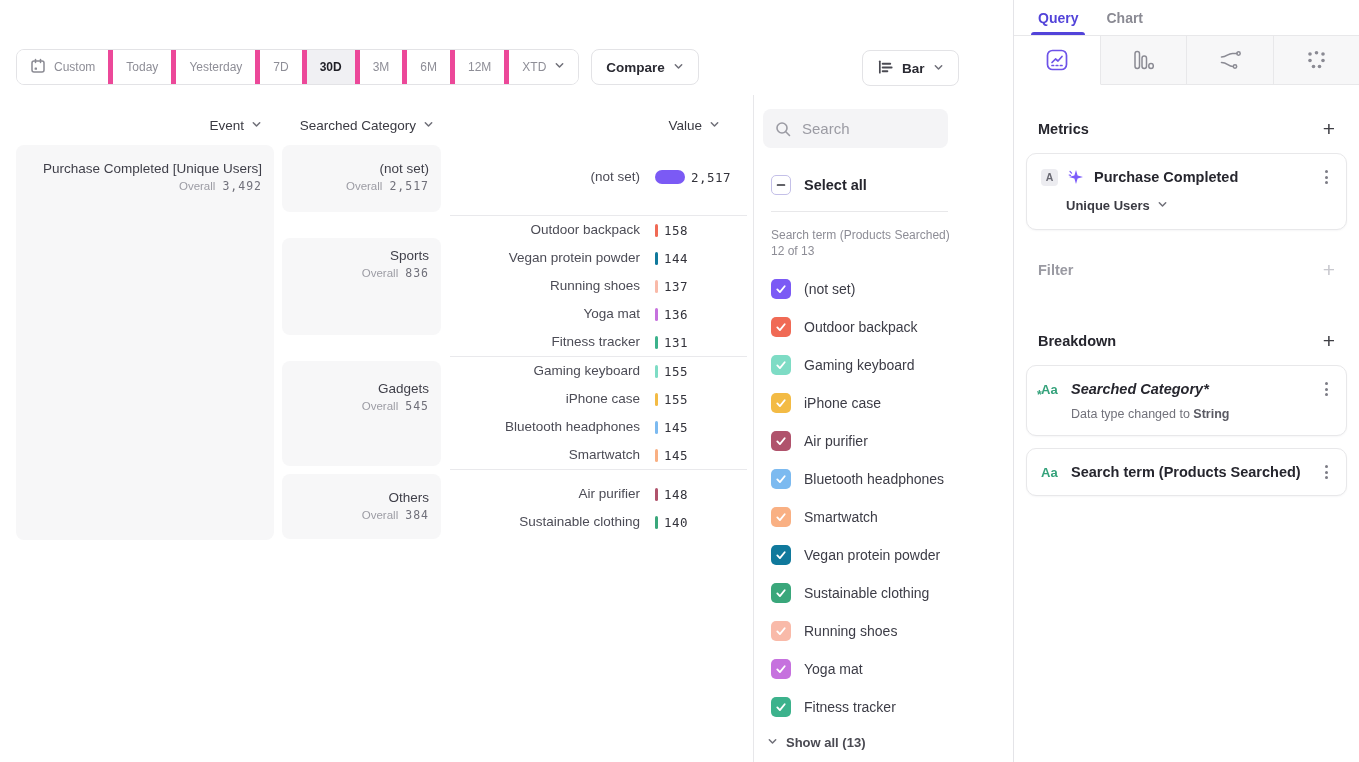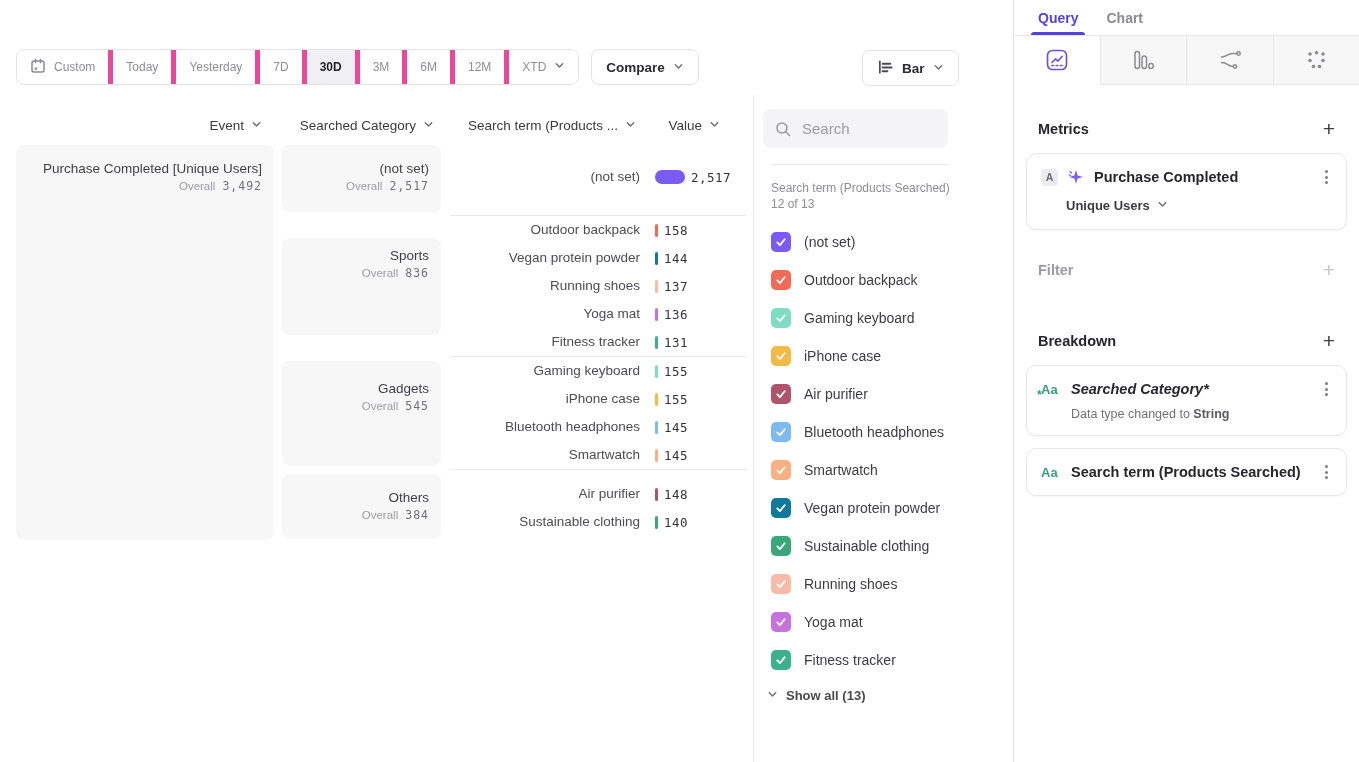--- a/index.html
+++ b/index.html
@@ -206,26 +206,20 @@
       <span class="chev"><svg width="11" height="11" viewBox="0 0 12 12">
             <polyline points="2.5,4 6,7.6 9.5,4" fill="none" stroke="#6f6f78" stroke-width="1.6" stroke-linecap="round" stroke-linejoin="round"></polyline>
           </svg></span>
     </div>
     <div class="thead-cell" style="left:282px; width:152px;">
       <span>Searched Category</span>
       <span class="chev"><svg width="11" height="11" viewBox="0 0 12 12">
             <polyline points="2.5,4 6,7.6 9.5,4" fill="none" stroke="#6f6f78" stroke-width="1.6" stroke-linecap="round" stroke-linejoin="round"></polyline>
           </svg></span>
     </div>
-    <div class="thead-cell" style="left:450px; width:186px;">
-      <span>Search term (Products ...</span>
-      <span class="chev"><svg width="11" height="11" viewBox="0 0 12 12">
-            <polyline points="2.5,4 6,7.6 9.5,4" fill="none" stroke="#6f6f78" stroke-width="1.6" stroke-linecap="round" stroke-linejoin="round"></polyline>
-          </svg></span>
-    </div>
     <div class="thead-cell" style="left:650px; width:70px;">
       <span>Value</span>
       <span class="chev"><svg width="11" height="11" viewBox="0 0 12 12">
             <polyline points="2.5,4 6,7.6 9.5,4" fill="none" stroke="#6f6f78" stroke-width="1.6" stroke-linecap="round" stroke-linejoin="round"></polyline>
           </svg></span>
     </div>
 
     <div id="tbody">
         <div class="gcard" style="left: 16px; top: 145px; width: 258px; height: 395px; padding-top: 14px;">
           <div class="gname">Purchase Completed [Unique Users]</div>
@@ -312,20 +306,28 @@
         </div>
       </div>
 
     <div id="filter-panel">
       <div id="fp-search">
         <svg width="16" height="16" viewBox="0 0 16 16">
           <circle cx="7" cy="7" r="5" fill="none" stroke="#9b9ba3" stroke-width="1.6"></circle>
           <line x1="10.8" y1="10.8" x2="14.5" y2="14.5" stroke="#9b9ba3" stroke-width="1.6" stroke-linecap="round"></line>
         </svg>
         <input type="text" placeholder="Search" style="">
+      </div>
+      <div id="select-all-row">
+        <span id="select-all-box">
+          <svg width="12" height="12" viewBox="0 0 14 14">
+            <line x1="3" y1="7" x2="11" y2="7" stroke="#2e2e36" stroke-width="2" stroke-linecap="round"></line>
+          </svg>
+        </span>
+        <span id="select-all-label">Select all</span>
       </div>
       <div id="fp-divider"></div>
       <div id="fp-list-label">Search term (Products Searched) 12 of 13</div>
       <div id="filter-list">
           <div class="fitem">
             <span class="cbox" style="background: rgb(123, 90, 245);">
               <svg width="12" height="12" viewBox="0 0 13 13">
                 <polyline points="2.5,7 5.3,9.8 10.5,3.5" fill="none" stroke="#ffffff" stroke-width="2" stroke-linecap="round" stroke-linejoin="round"></polyline>
               </svg>
             </span>

